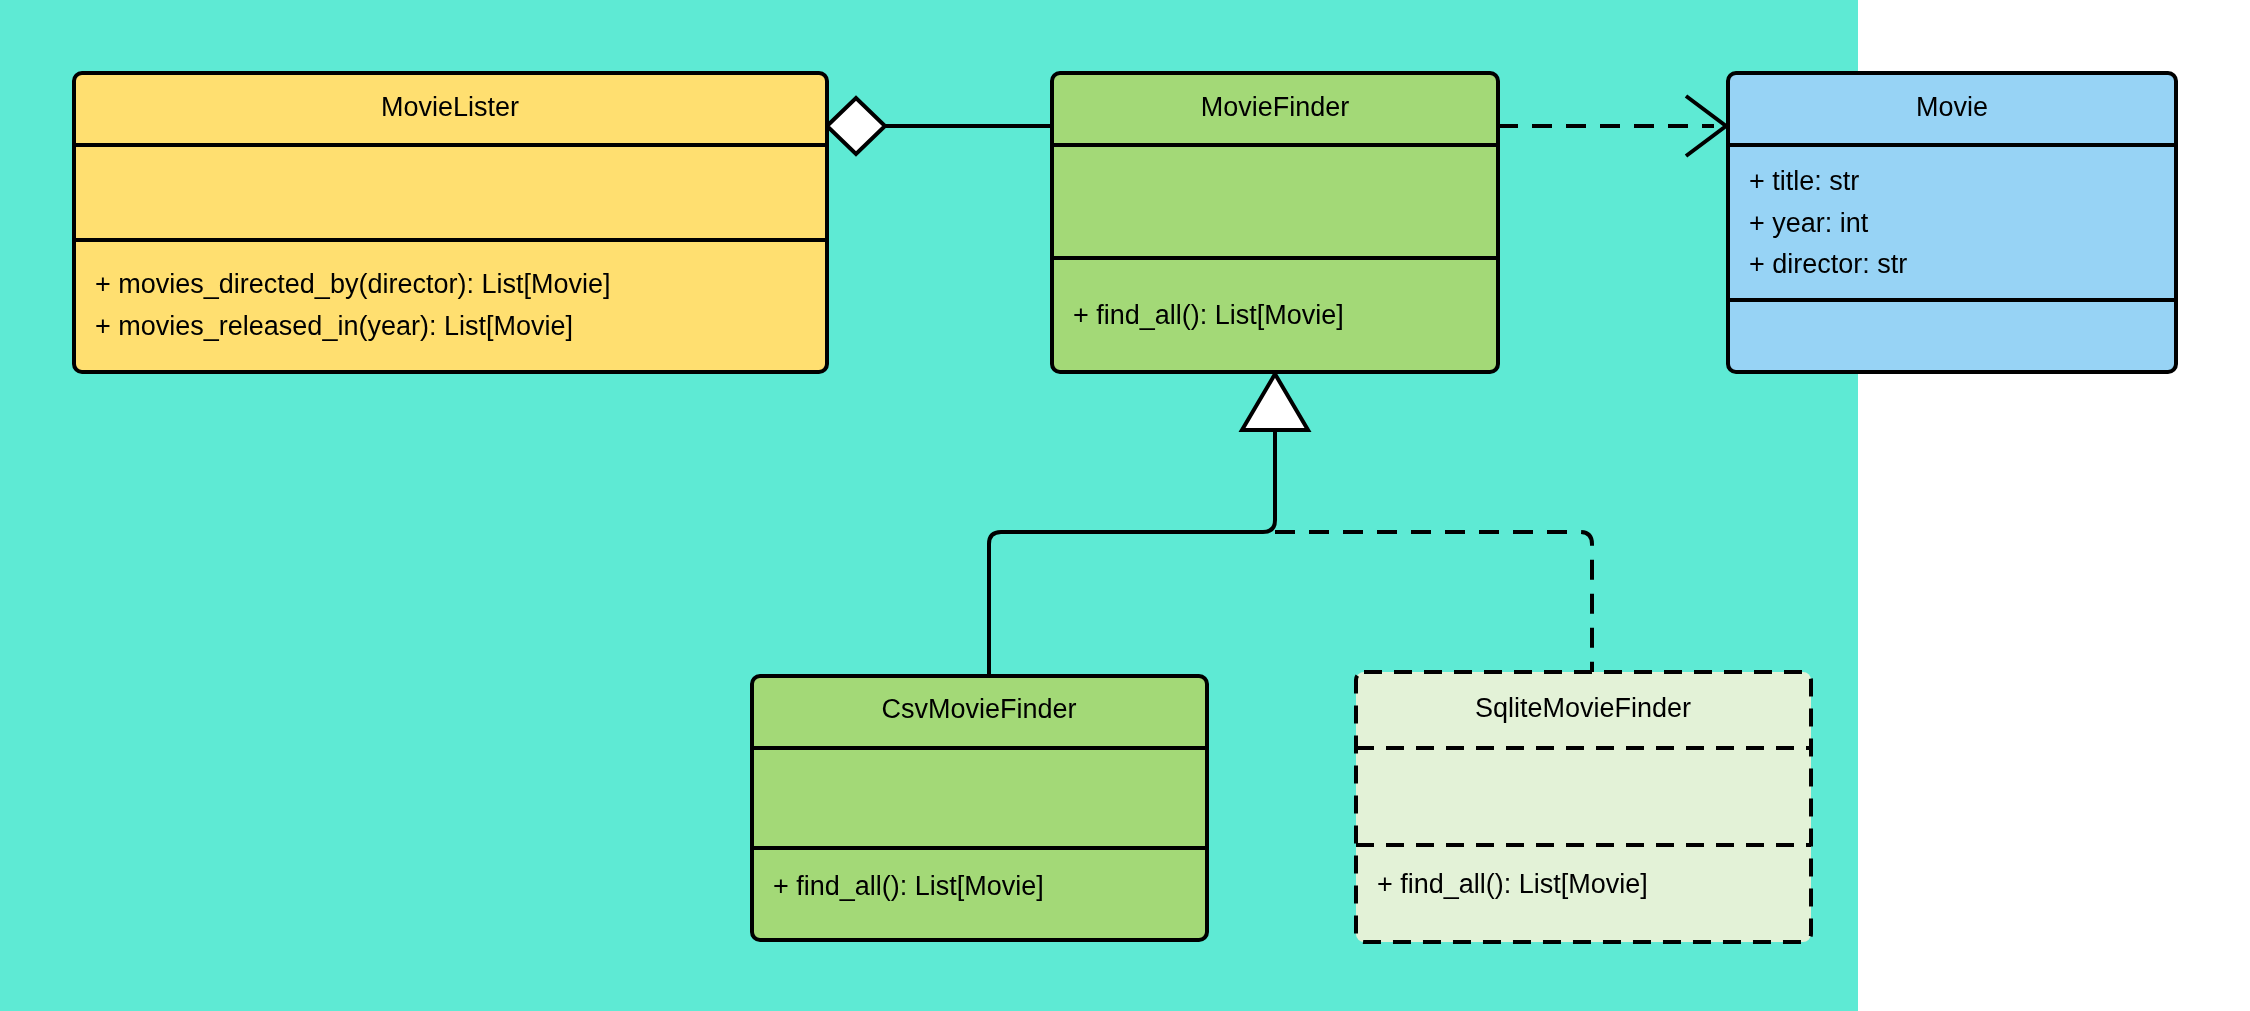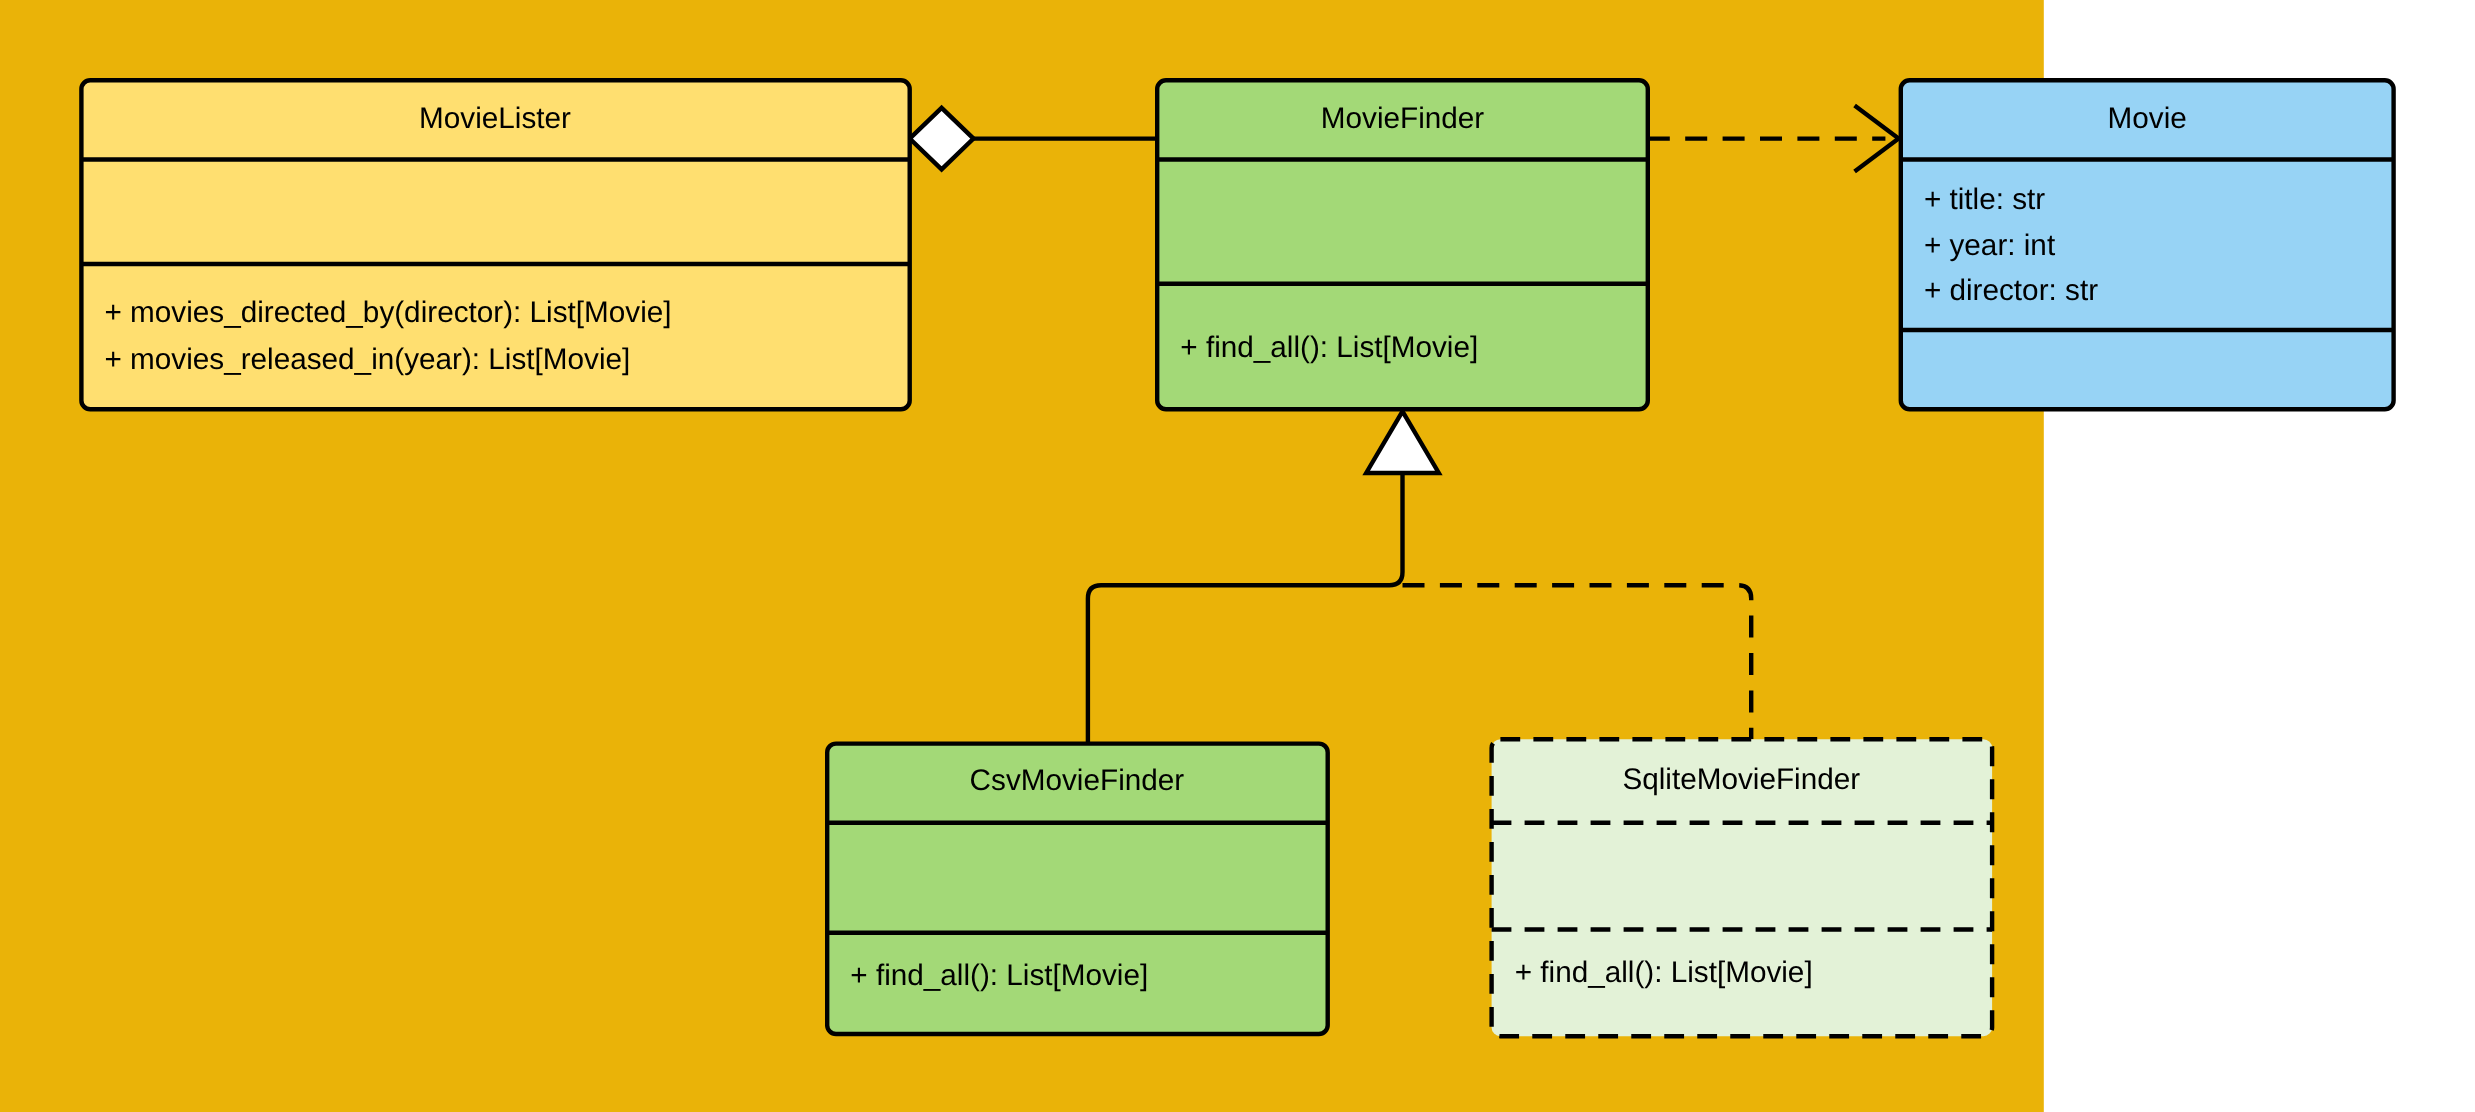--- a/index.html
+++ b/index.html
@@ -11,21 +11,21 @@
   body {
     width: 2250px;
     height: 1011px;
     overflow: hidden;
     font-family: "Liberation Sans", sans-serif;
   }
   #diagram-root {
     position: relative;
     width: 1858px;
     height: 1011px;
-    background: #eab308;
+    background: #5eead4;
   }
   svg#uml-canvas {
     display: block;
     width: 2250px;
     height: 1011px;
   }
   .cls-box { stroke: #000000; stroke-width: 4; }
   .cls-box-dashed { stroke: #000000; stroke-width: 4; stroke-dasharray: 18 12; }
   .divider { stroke: #000000; stroke-width: 4; }
   .divider-dashed { stroke: #000000; stroke-width: 4; stroke-dasharray: 18 12; }

